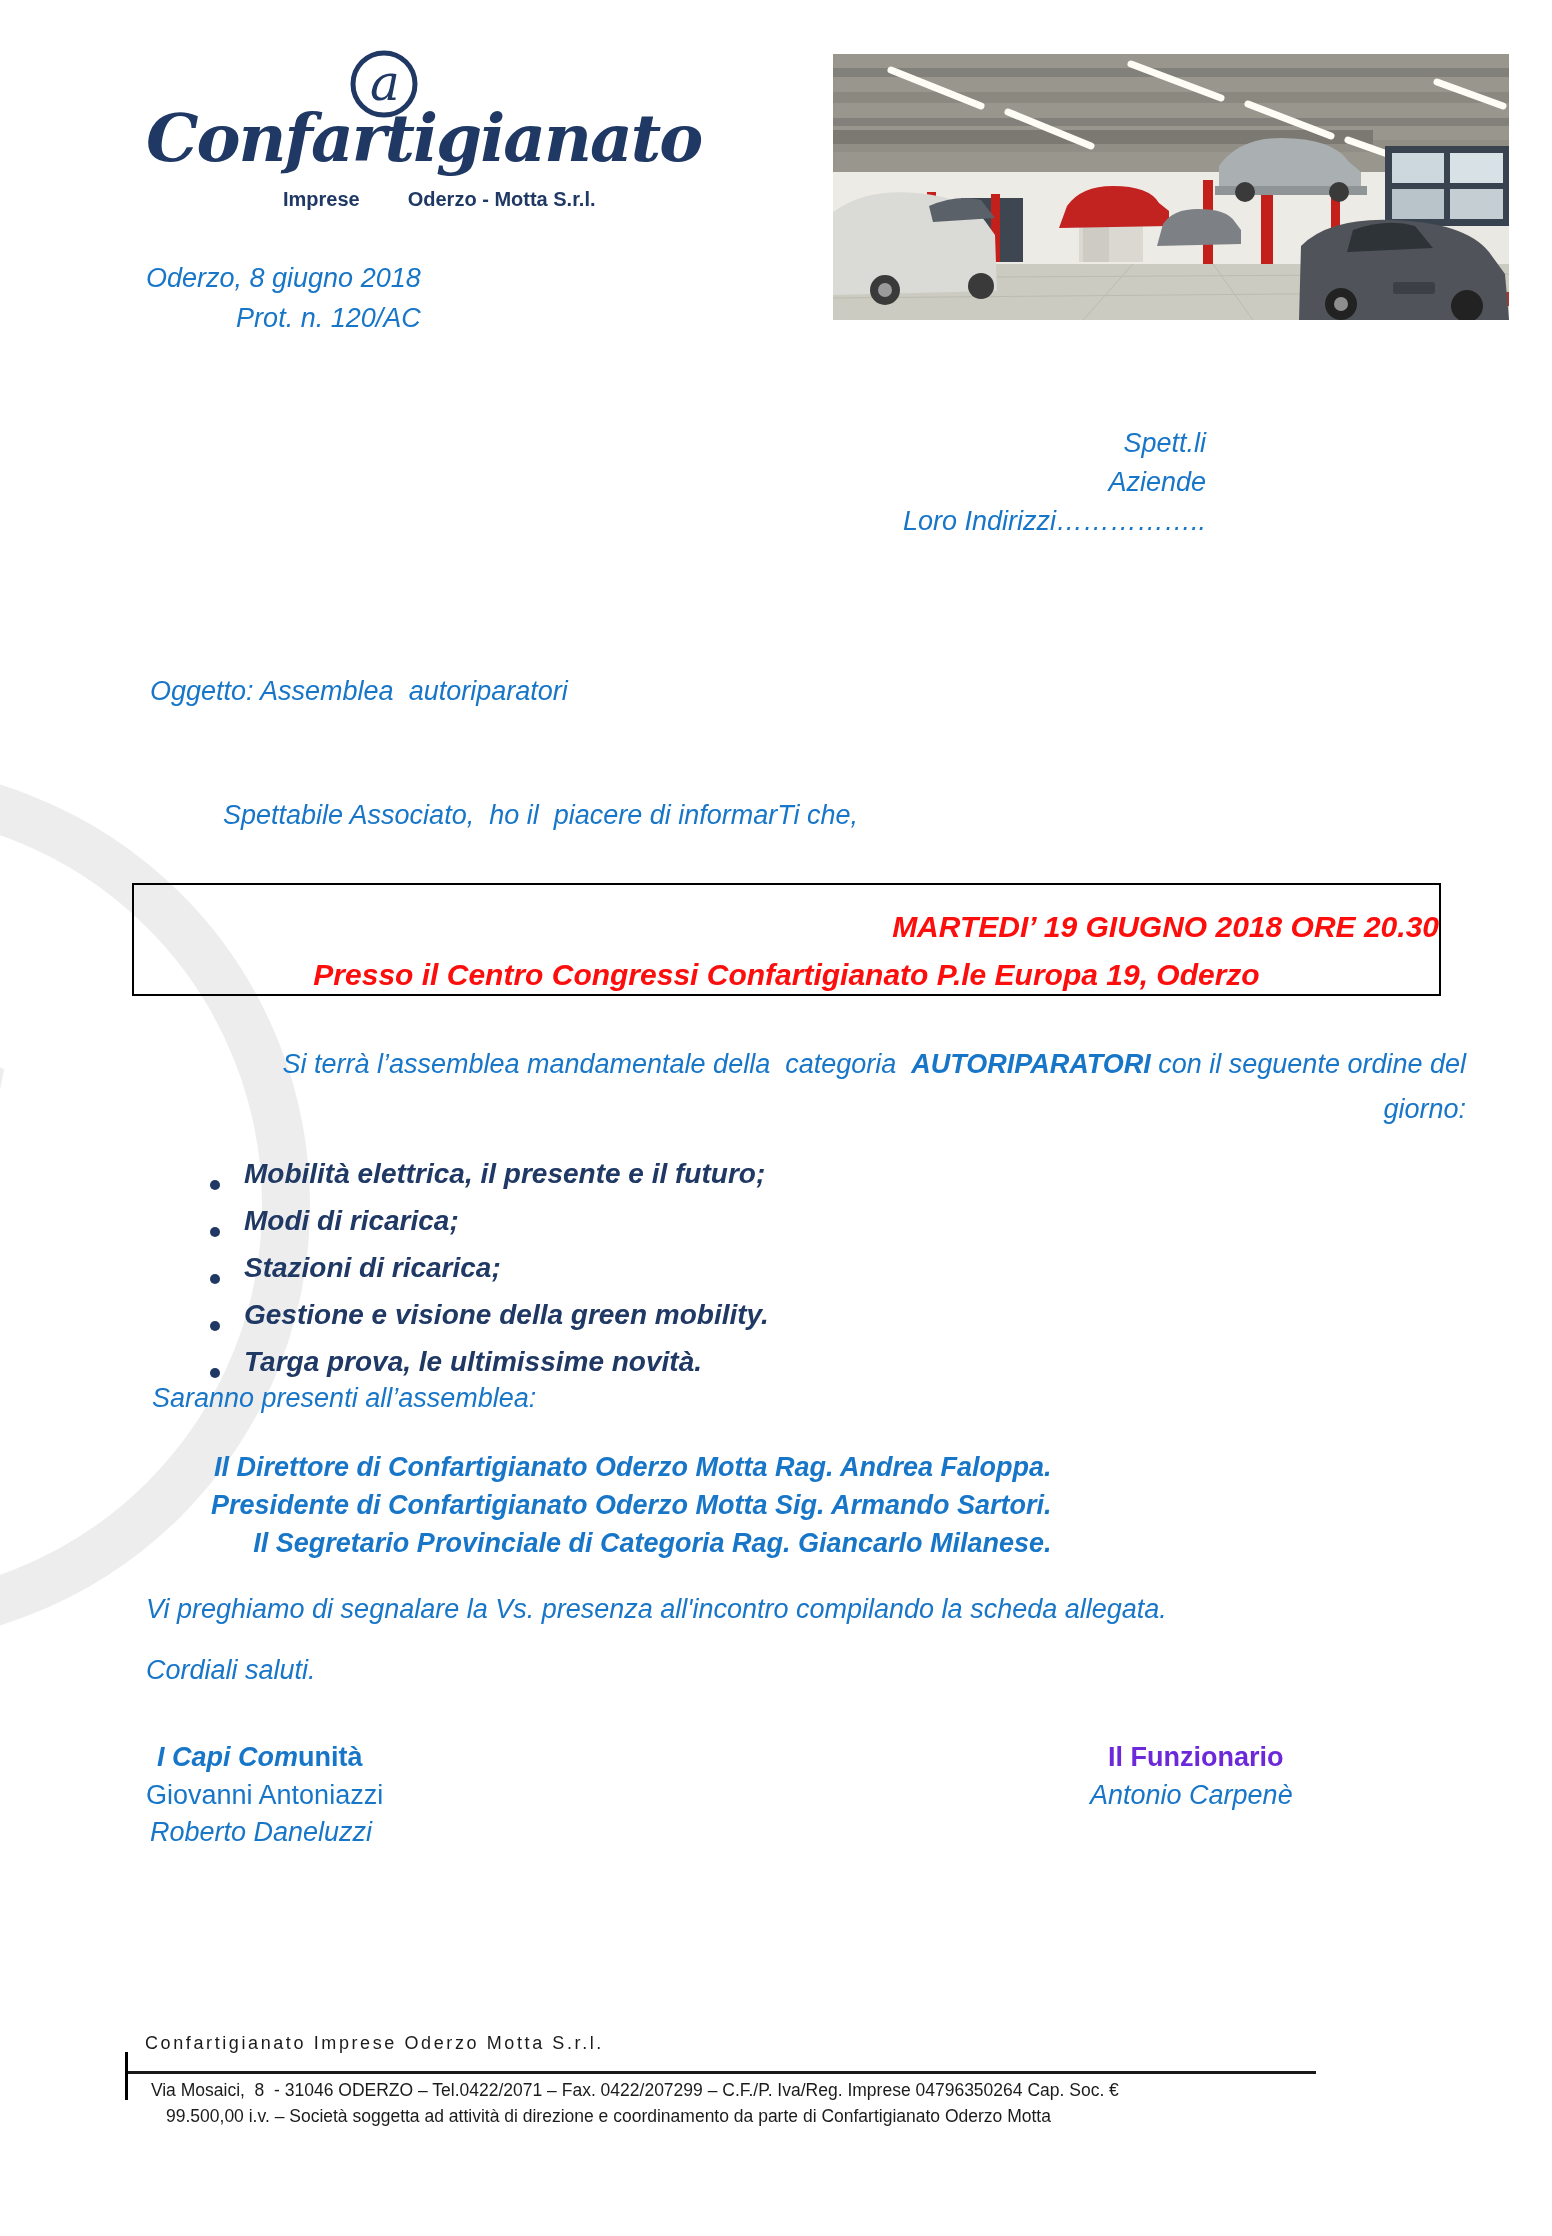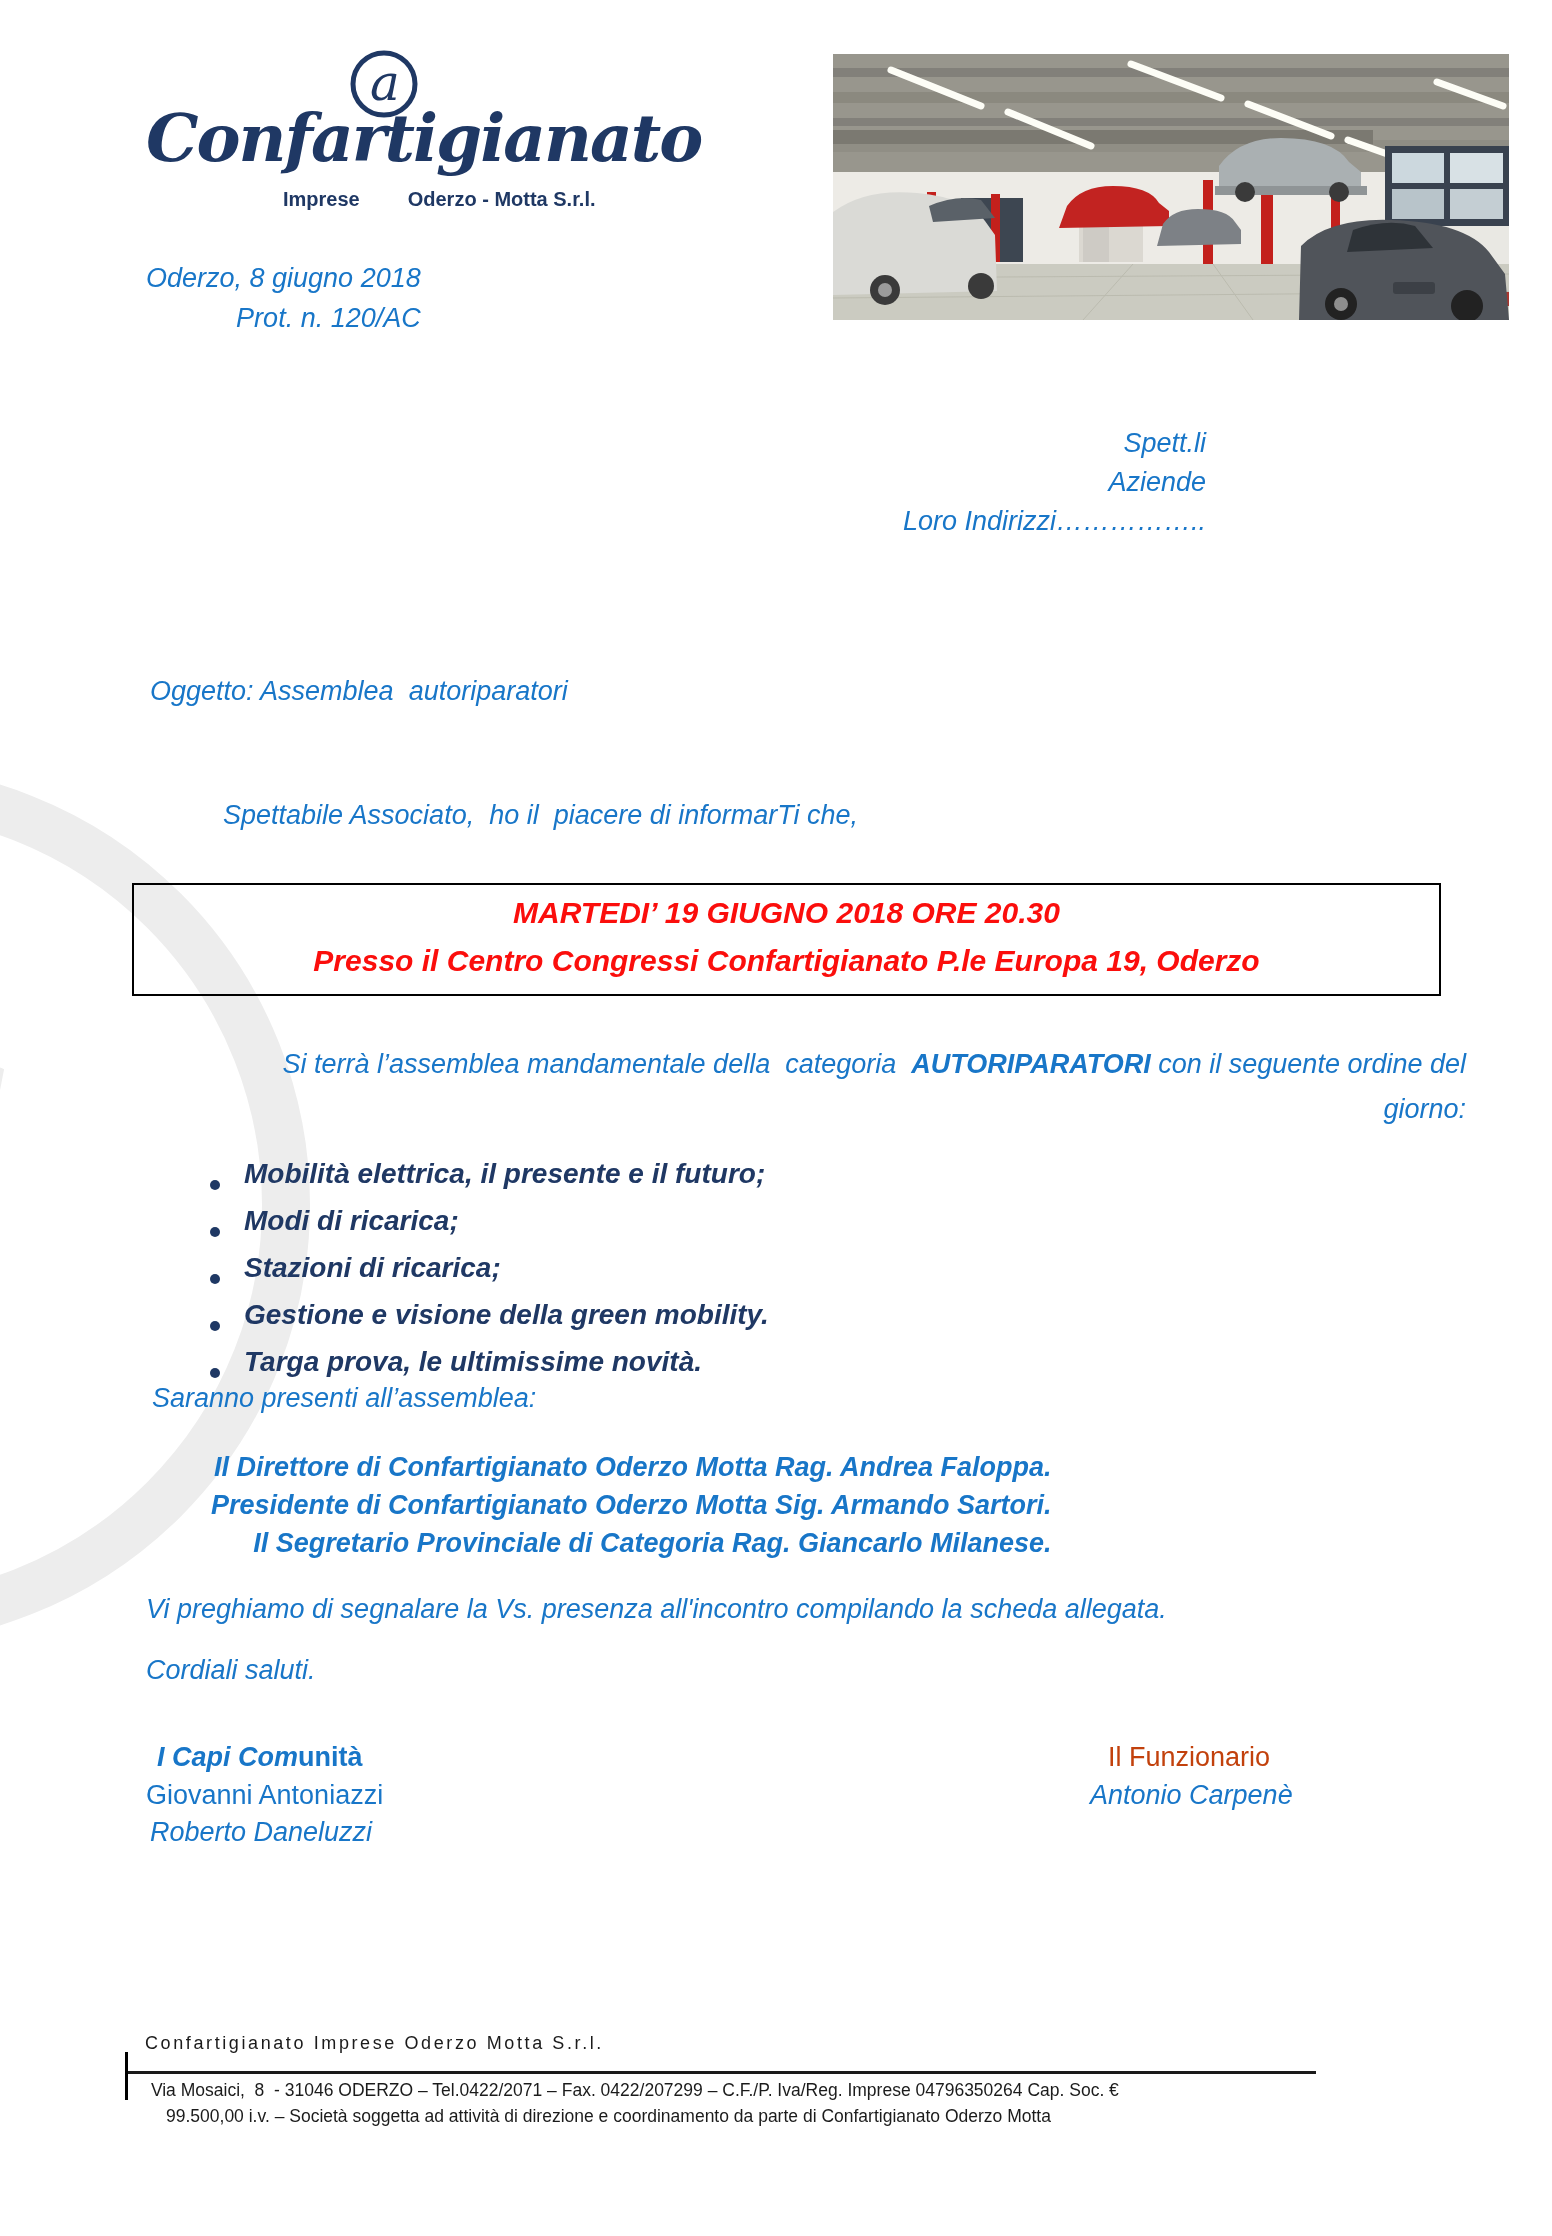--- a/index.html
+++ b/index.html
@@ -28,40 +28,40 @@
             color:#1F3864;}
   .photo{left:833px;top:54px;width:676px;height:266px;}
 
   .meta{left:146px;top:258px;line-height:40px;}
   .recipient{left:903px;top:424px;line-height:39px;}
   .subject{left:150px;top:676px;}
   .greeting{left:223px;top:800px;}
 
   .announce{left:132px;top:883px;width:1309px;height:113px;border:2px solid #000;
             box-sizing:border-box;text-align:center;}
-  .announce .l1{margin-top:11px;font-size:30px;font-weight:bold;font-style:italic;color:#FB0E0C;}
+  .announce .l1{margin-top:25px;font-size:30px;font-weight:bold;font-style:italic;color:#FB0E0C;text-align:right;}
   .announce .l2{margin-top:14px;font-size:30px;font-weight:bold;font-style:italic;color:#FB0E0C;}
 
   .intro{left:146px;top:1042px;width:1320px;line-height:45px;}
   .intro .bold-cat{font-weight:bold;}
 
   .agenda{left:210px;top:1143px;}
   .agenda-row{display:flex;align-items:flex-end;height:47px;}
   .agenda-dot{width:10px;height:10px;border-radius:50%;background:#1F3864;margin-right:24px;flex:0 0 auto;}
   .agenda-text{font-weight:bold;font-style:italic;font-size:28px;color:#1F3864;}
 
   .attendees-intro{left:152px;top:1383px;}
   .attendees{left:211px;top:1448px;line-height:38px;font-weight:bold;}
   .request{left:146px;top:1594px;}
   .closing{left:146px;top:1655px;}
 
   .sig-left-title{left:157px;top:1742px;font-size:27px;font-weight:bold;color:#1876C8;}
   .sig-name1{left:146px;top:1780px;}
   .sig-name2{left:150px;top:1817px;}
-  .sig-right-title{left:1108px;top:1742px;font-size:27px;font-weight:normal;color:#c2410c;}
+  .sig-right-title{left:1108px;top:1742px;font-size:27px;font-weight:bold;color:#6d28d9;}
   .sig-right-name{left:1090px;top:1780px;}
 
   .footer-company{left:145px;top:2033px;font-size:18px;font-weight:normal;letter-spacing:2.6px;
                   color:#1b1b1b;}
   .footer-vline{left:125px;top:2052px;width:3px;height:48px;background:#000;}
   .footer-rule{left:128px;top:2071px;width:1188px;height:3px;background:#1a1a1a;}
   .footer-addr1{left:146px;top:2077px;font-size:17.5px;color:#1b1b1b;line-height:26px;}
   .footer-addr2{left:146px;top:2103px;font-size:17.5px;color:#1b1b1b;line-height:26px;margin-left:20px;}
 </style>
 </head>

